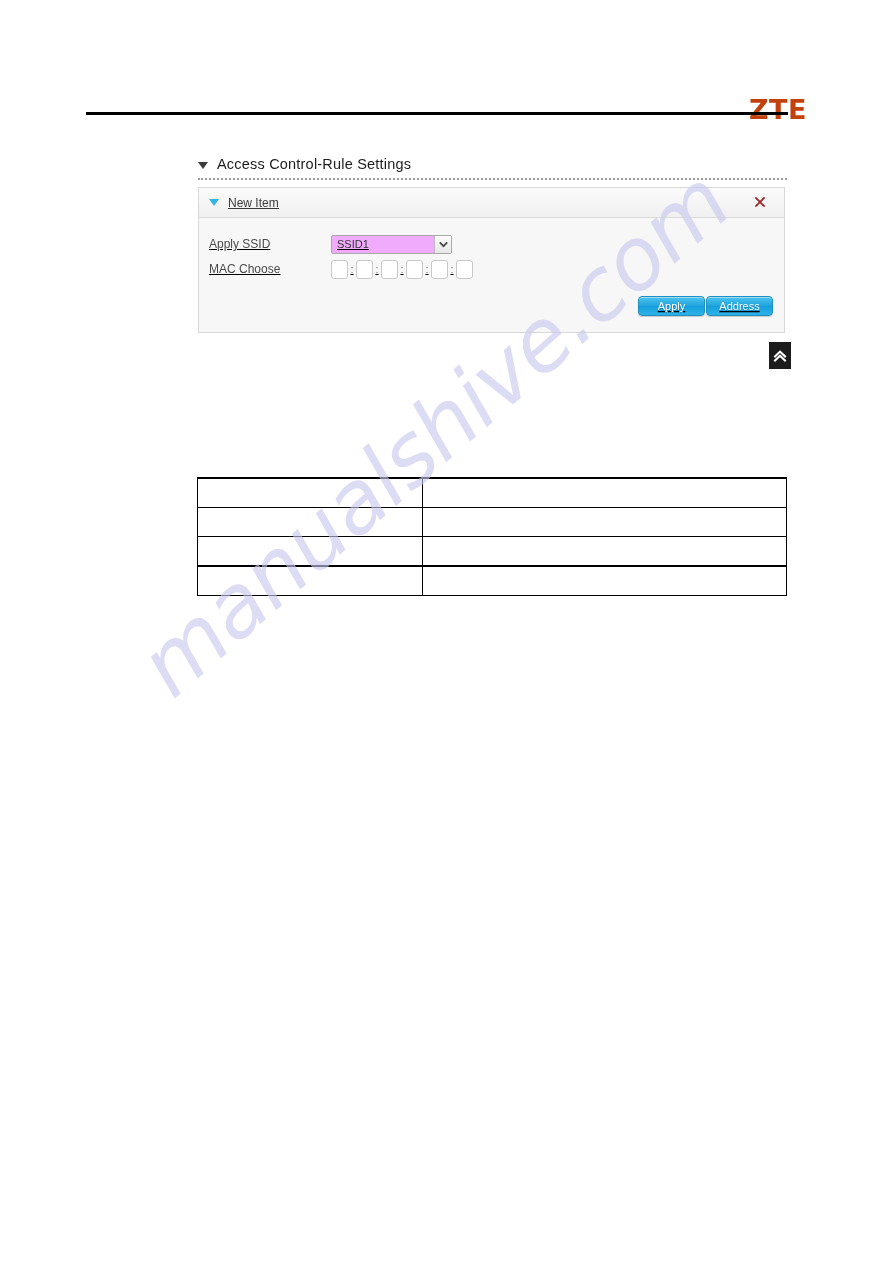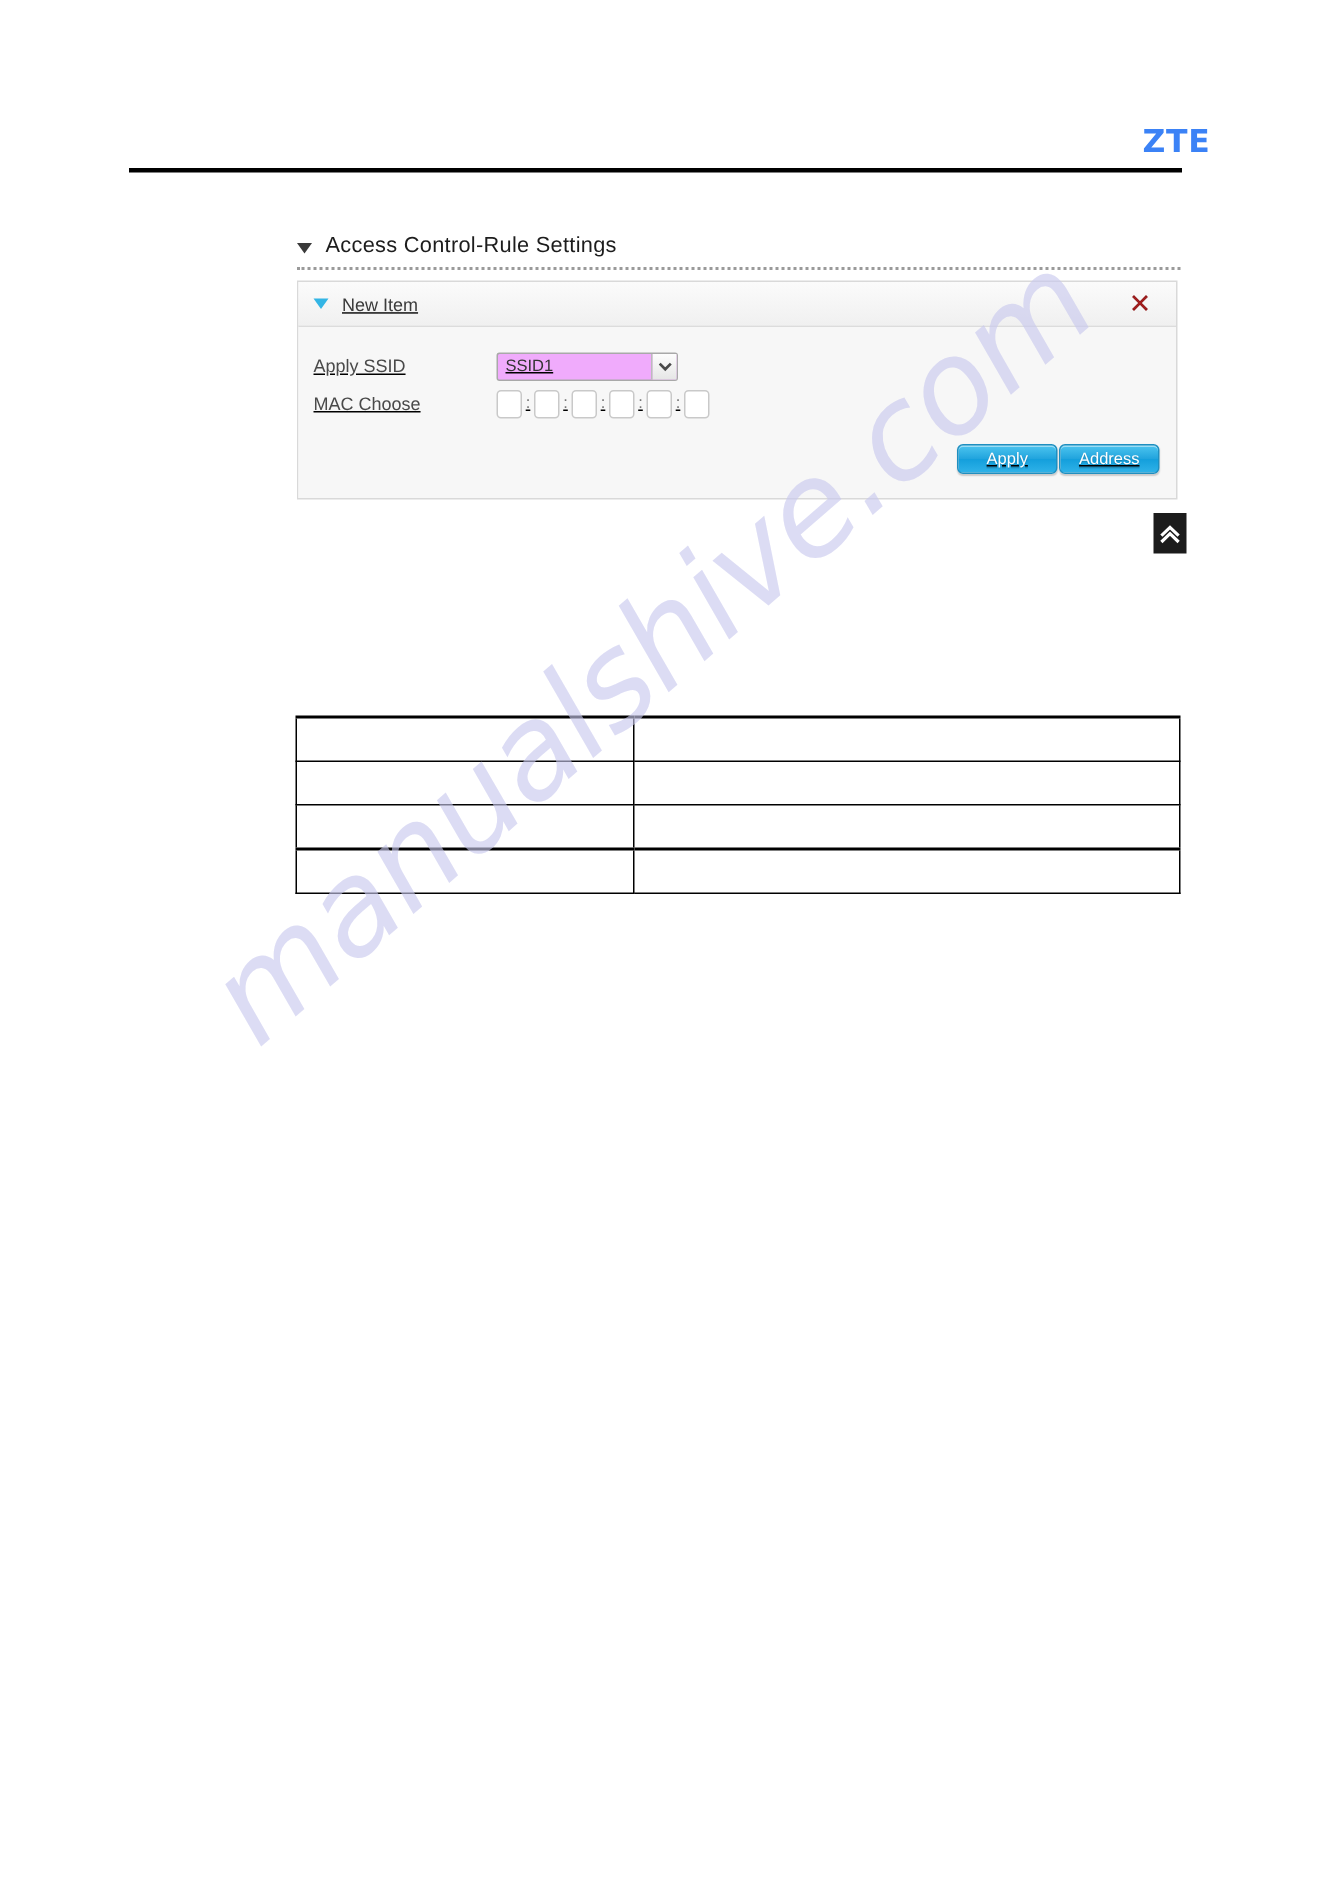--- a/index.html
+++ b/index.html
@@ -45,25 +45,25 @@
     position: absolute;
     left: 0;
     top: 0;
     width: 893px;
     height: 120px;
     z-index: 2;
   }
   #zte-logo {
     position: absolute;
     right: 86px;
-    top: 82px;
+    top: 94px;
     font-family: "DejaVu Sans", sans-serif;
-    font-size: 21px;
+    font-size: 27px;
     font-weight: bold;
-    color: #3b82f6;
+    color: #c2410c;
     letter-spacing: 0.5px;
   }
   #header-rule {
     position: absolute;
     left: 86px;
     top: 112px;
     width: 702px;
     height: 3px;
     background: #000000;
   }

